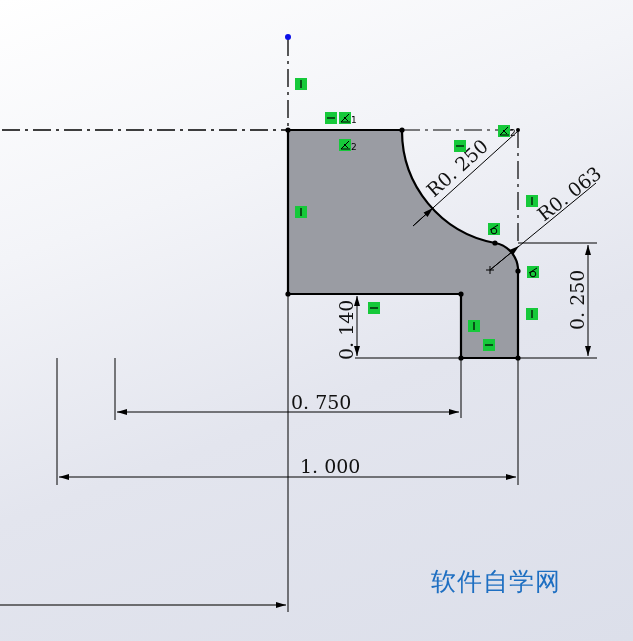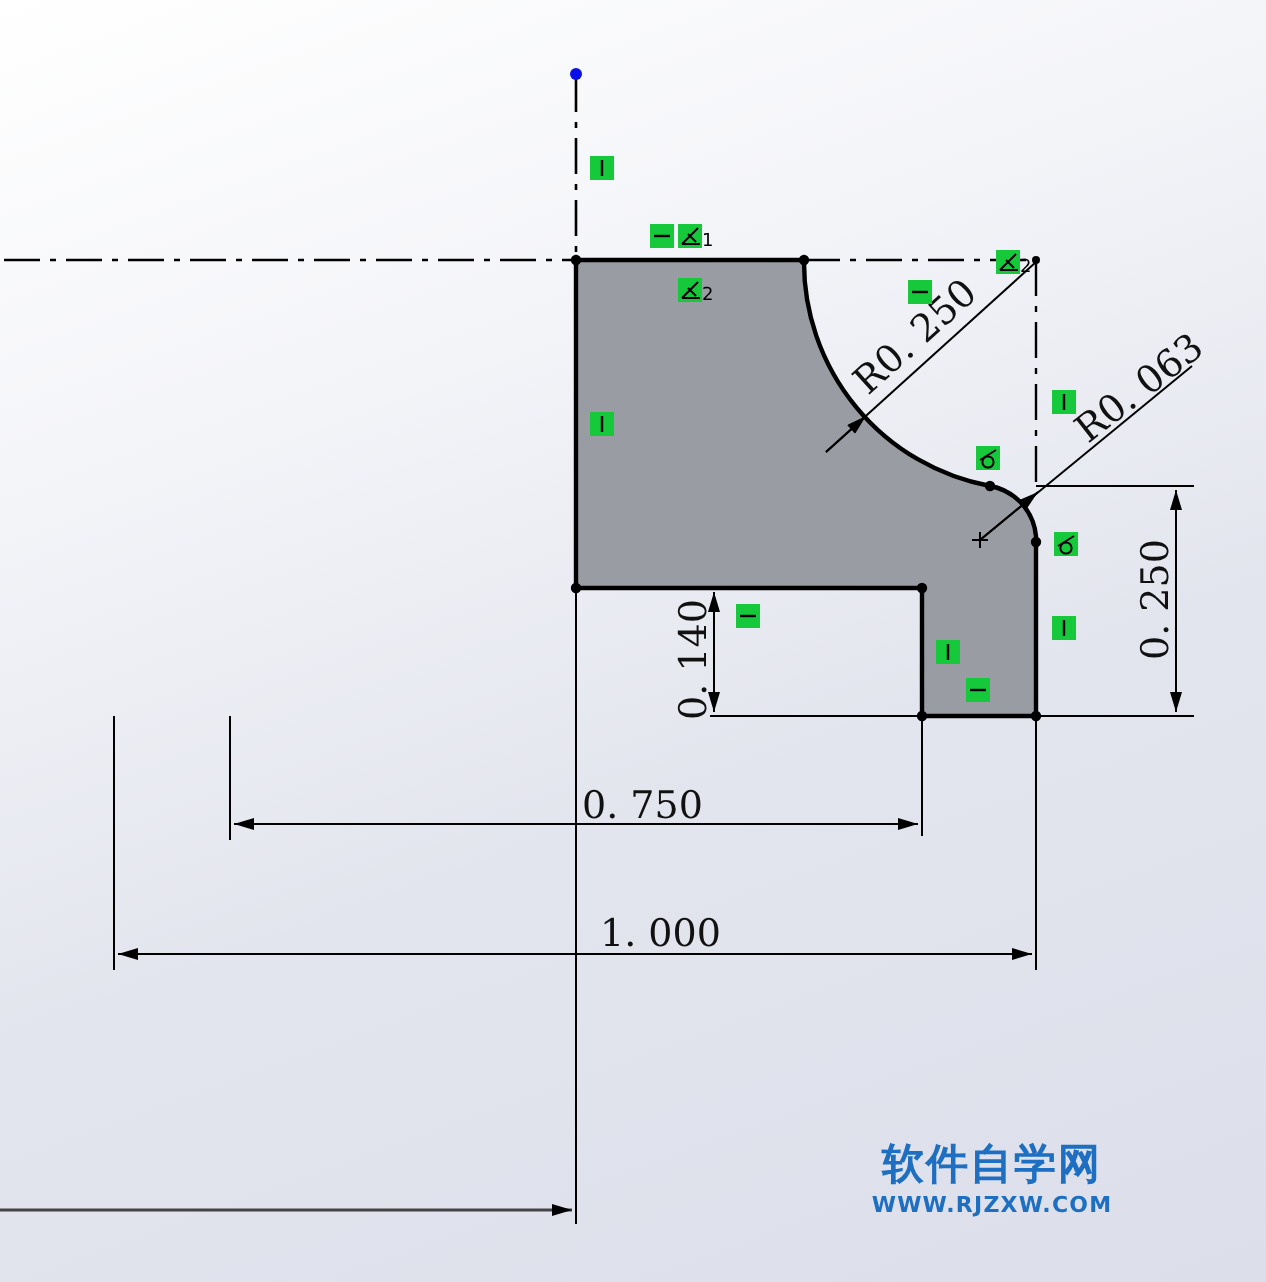--- a/index.html
+++ b/index.html
@@ -9,21 +9,21 @@
       font-family: "DejaVu Serif", serif;
       position: relative;
     }
     #canvas { position: absolute; left: 0; top: 0; }
     .dim-text { font-family: "DejaVu Serif", "Liberation Serif", serif; font-size: 19px; fill: #111; }
     .rel-box { fill: #16c93a; }
     .watermark {
       position: absolute; left: 420px; top: 568px; width: 152px; text-align: center;
       font-family: "DejaVu Sans", sans-serif;
     }
-    .wm-cn { color: #1e6fc2; font-size: 21px; font-weight: bold; letter-spacing: 1px; line-height: 28px; }
+    .wm-cn { color: #1e6fc2; font-size: 25px; font-weight: normal; letter-spacing: 1px; line-height: 28px; }
     .wm-en { color: #1e6fc2; font-size: 11px; font-weight: bold; letter-spacing: 0.6px; line-height: 13px; }
   </style>
 </head>
 <body>
 
 <svg id="canvas" width="633" height="641" viewBox="0 0 633 641" xmlns="http://www.w3.org/2000/svg">
   <defs>
     <marker id="arr" viewBox="0 0 10 6" refX="10" refY="3" markerWidth="14" markerHeight="6" orient="auto-start-reverse" markerUnits="userSpaceOnUse">
       <path d="M0,0 L10,3 L0,6 Z" fill="#000"></path>
     </marker>
@@ -166,14 +166,13 @@
   </g>
   <g>
     <rect class="rel-box" x="527" y="266" width="12" height="12"></rect>
     <circle cx="533" cy="274" r="2.8" stroke="#000" stroke-width="1" fill="none"></circle>
     <line x1="529" y1="273" x2="537" y2="268" stroke="#000" stroke-width="1"></line>
   </g>
 </svg>
 
 <div class="watermark">
   <div class="wm-cn">软件自学网</div>
-  <div class="wm-en">WWW.RJZXW.COM</div>
 </div>
 
 </body></html>

